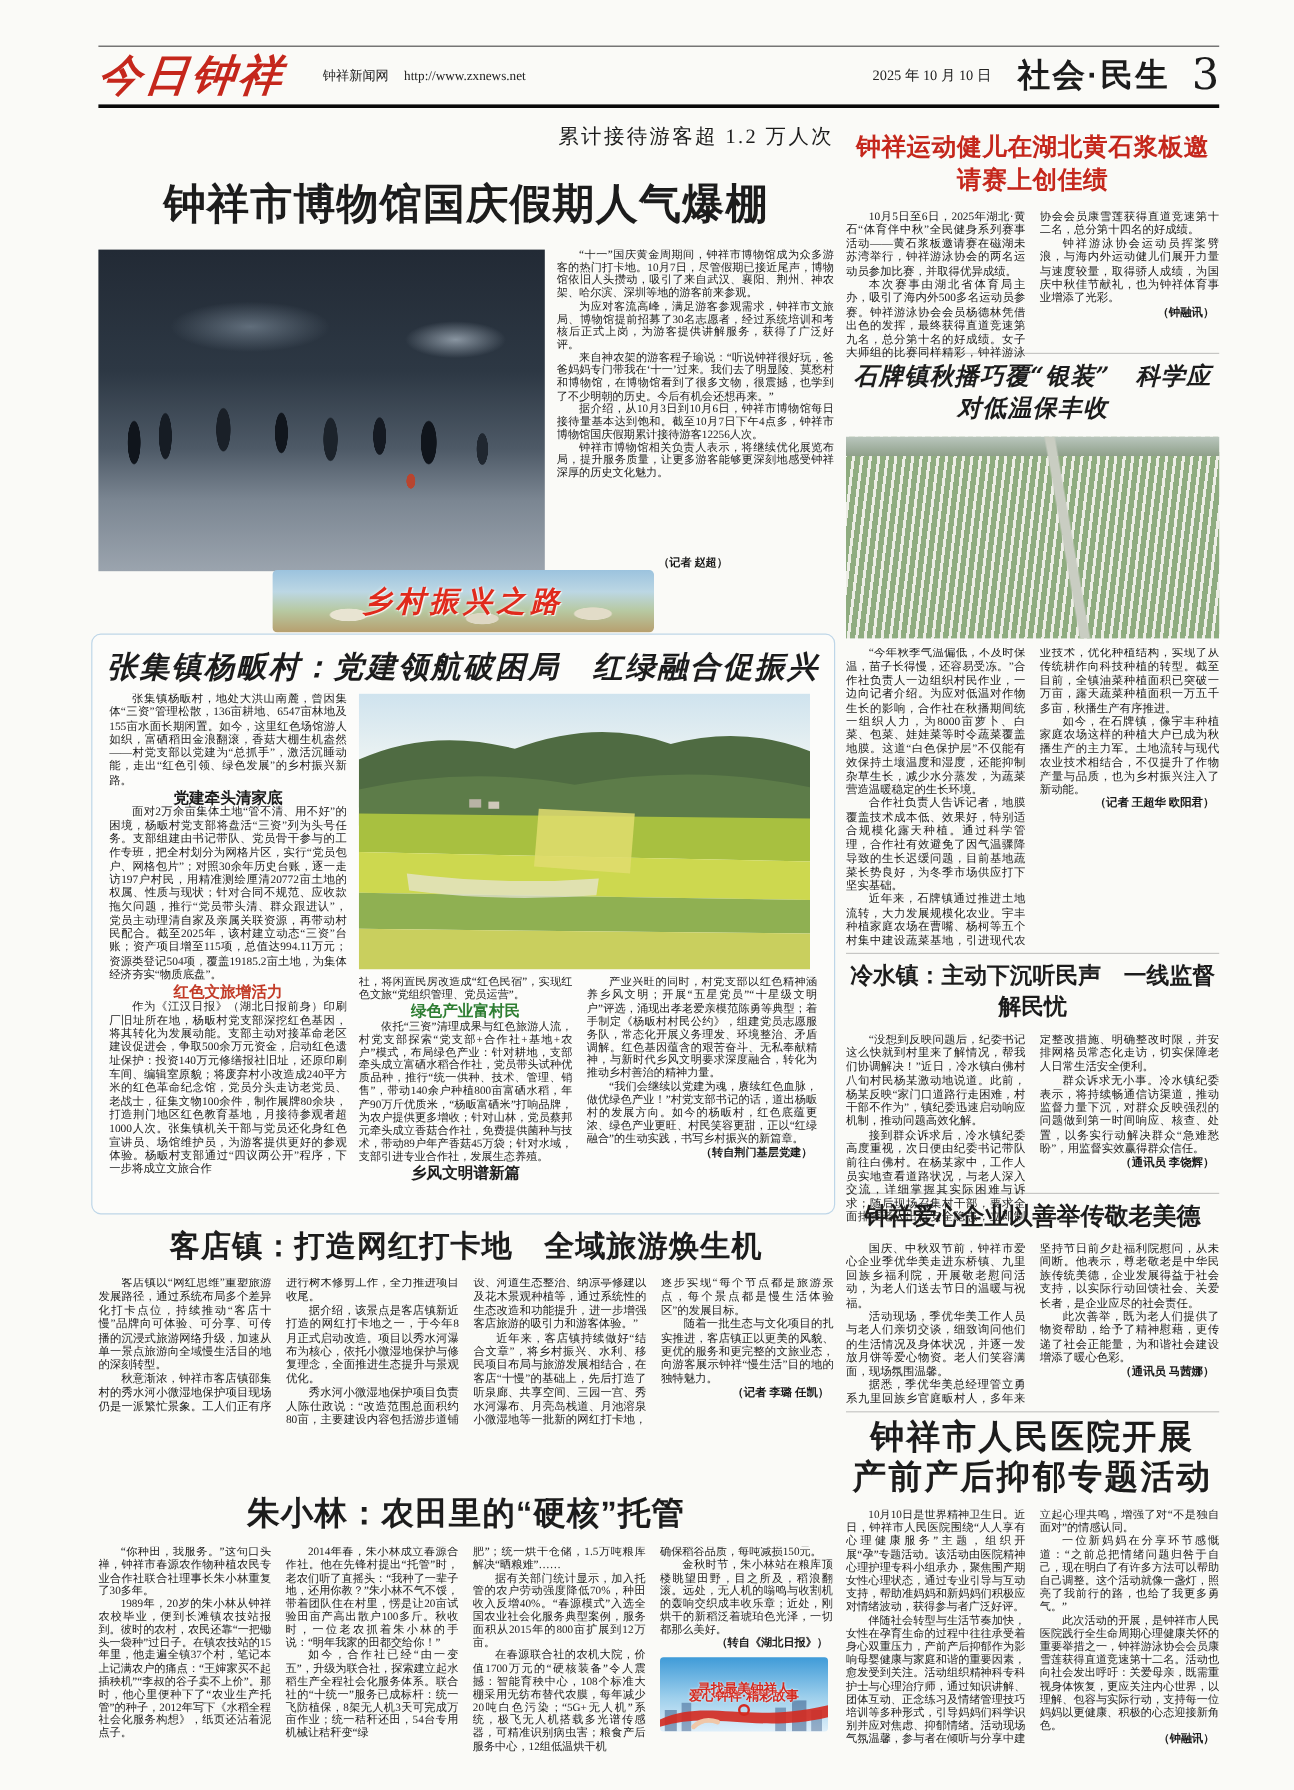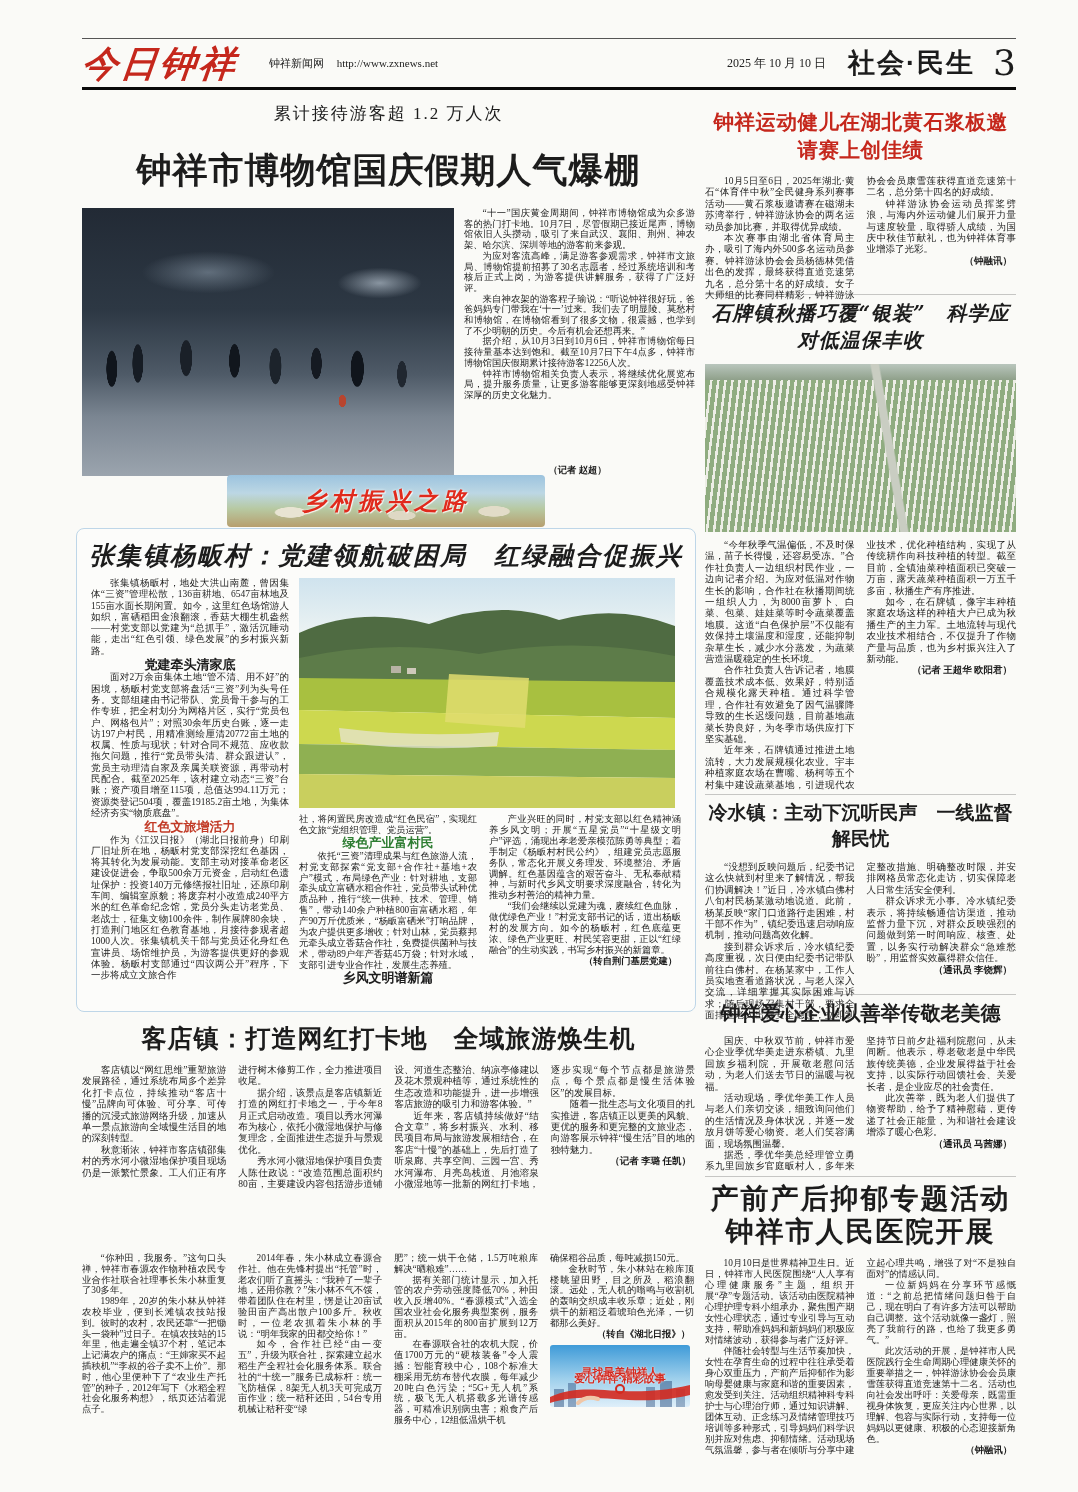--- a/index.html
+++ b/index.html
@@ -28,21 +28,21 @@
   .cols{column-gap:12px;column-fill:auto;overflow:hidden;}
   .c2{column-count:2;}
   .c4{column-count:4;}
   .subhead{margin:2px 0;text-align:center;font-weight:bold;font-size:13px;
     font-family:"Liberation Sans",sans-serif;}
   .sh-red{color:#c23a26;}
   .sh-green{color:#2e7d32;}
 
   
   .museum{position:absolute;left:82px;top:102px;width:613px;}
-  .kicker{text-align:center;font-size:17px;letter-spacing:2px;}
+  .kicker{text-align:right;font-size:17px;letter-spacing:2px;}
   .museum-title{text-align:center;font-family:"Liberation Sans",sans-serif;font-weight:bold;
     font-size:35px;letter-spacing:1px;margin-top:22px;}
   .museum-row{display:flex;margin-top:14px;}
   .photo-museum{width:372px;height:268px;flex:none;
     background:
       radial-gradient(ellipse 60px 22px at 80% 28%, rgba(215,228,240,.55), transparent 70%),
       radial-gradient(ellipse 95px 30px at 34% 24%, rgba(180,198,214,.4), transparent 70%),
       radial-gradient(ellipse 9px 30px at 8% 60%, #10151c 58%, transparent 62%),
       radial-gradient(ellipse 9px 32px at 15% 58%, #161c24 58%, transparent 62%),
       radial-gradient(ellipse 10px 30px at 28% 56%, #1a2028 58%, transparent 62%),
@@ -226,20 +226,21 @@
       <p class="bp" data-name="paragraph">秋意渐浓，钟祥市客店镇邵集村的秀水河小微湿地保护项目现场仍是一派繁忙景象。工人们正有序进行树木修剪工作，全力推进项目收尾。</p>
       <p class="bp" data-name="paragraph">据介绍，该景点是客店镇新近打造的网红打卡地之一，于今年8月正式启动改造。项目以秀水河瀑布为核心，依托小微湿地保护与修复理念，全面推进生态提升与景观优化。</p>
       <p class="bp" data-name="paragraph">秀水河小微湿地保护项目负责人陈仕政说：“改造范围总面积约80亩，主要建设内容包括游步道铺设、河道生态整治、纳凉亭修建以及花木景观种植等，通过系统性的生态改造和功能提升，进一步增强客店旅游的吸引力和游客体验。”</p>
       <p class="bp" data-name="paragraph">近年来，客店镇持续做好“结合文章”，将乡村振兴、水利、移民项目布局与旅游发展相结合，在客店“十慢”的基础上，先后打造了听泉廊、共享空间、三园一宫、秀水河瀑布、月亮岛栈道、月池溶泉小微湿地等一批新的网红打卡地，逐步实现“每个节点都是旅游景点，每个景点都是慢生活体验区”的发展目标。</p>
       <p class="bp" data-name="paragraph">随着一批生态与文化项目的扎实推进，客店镇正以更美的风貌、更优的服务和更完整的文旅业态，向游客展示钟祥“慢生活”目的地的独特魅力。</p>
       <div class="byline" data-name="kedian-byline">（记者 李璐 任凯）</div>
     </div>
   </div>
 
   <div class="zxl" data-name="article-zhuxiaolin">
+    <div class="zxl-title" data-name="zhuxiaolin-headline">朱小林：农田里的“硬核”托管</div>
     <div class="zxl-row" data-name="zhuxiaolin-body">
       <div class="zxl-col" data-name="zhuxiaolin-column-1">
         <p class="bp" data-name="paragraph">“你种田，我服务。”这句口头禅，钟祥市春源农作物种植农民专业合作社联合社理事长朱小林重复了30多年。</p>
         <p class="bp" data-name="paragraph">1989年，20岁的朱小林从钟祥农校毕业，便到长滩镇农技站报到。彼时的农村，农民还靠“一把锄头一袋种”过日子。在镇农技站的15年里，他走遍全镇37个村，笔记本上记满农户的痛点：“王婶家买不起插秧机”“李叔的谷子卖不上价”。那时，他心里便种下了“农业生产托管”的种子，2012年写下《水稻全程社会化服务构想》，纸页还沾着泥点子。</p>
       </div>
       <div class="zxl-col" data-name="zhuxiaolin-column-2">
         <p class="bp" data-name="paragraph">2014年春，朱小林成立春源合作社。他在先锋村提出“托管”时，老农们听了直摇头：“我种了一辈子地，还用你教？”朱小林不气不馁，带着团队住在村里，愣是让20亩试验田亩产高出散户100多斤。秋收时，一位老农抓着朱小林的手说：“明年我家的田都交给你！”</p>
         <p class="bp" data-name="paragraph">如今，合作社已经“由一变五”，升级为联合社，探索建立起水稻生产全程社会化服务体系。联合社的“十统一”服务已成标杆：统一飞防植保，8架无人机3天可完成万亩作业；统一秸秆还田，54台专用机械让秸秆变“绿</p>
       </div>
       <div class="zxl-col" data-name="zhuxiaolin-column-3">
@@ -312,22 +313,22 @@
       <p class="bp" data-name="paragraph">国庆、中秋双节前，钟祥市爱心企业季优华美走进东桥镇、九里回族乡福利院，开展敬老慰问活动，为老人们送去节日的温暖与祝福。</p>
       <p class="bp" data-name="paragraph">活动现场，季优华美工作人员与老人们亲切交谈，细致询问他们的生活情况及身体状况，并逐一发放月饼等爱心物资。老人们笑容满面，现场氛围温馨。</p>
       <p class="bp" data-name="paragraph">据悉，季优华美总经理管立勇系九里回族乡官庭畈村人，多年来坚持节日前夕赴福利院慰问，从未间断。他表示，尊老敬老是中华民族传统美德，企业发展得益于社会支持，以实际行动回馈社会、关爱长者，是企业应尽的社会责任。</p>
       <p class="bp" data-name="paragraph">此次善举，既为老人们提供了物资帮助，给予了精神慰藉，更传递了社会正能量，为和谐社会建设增添了暖心色彩。</p>
       <div class="byline" data-name="aixin-byline">（通讯员 马茜娜）</div>
     </div>
   </div>
 
   <div class="hospital" data-name="article-hospital">
     <div class="hos-title" data-name="hospital-headline">
+      <div data-name="hospital-headline-line1">钟祥市人民医院开展</div>
       <div data-name="hospital-headline-line2">产前产后抑郁专题活动</div>
-      <div data-name="hospital-headline-line1">钟祥市人民医院开展</div>
     </div>
     <div class="hos-cols cols c2" data-name="hospital-body">
       <p class="bp" data-name="paragraph">10月10日是世界精神卫生日。近日，钟祥市人民医院围绕“人人享有心理健康服务”主题，组织开展“孕”专题活动。该活动由医院精神心理护理专科小组承办，聚焦围产期女性心理状态，通过专业引导与互动支持，帮助准妈妈和新妈妈们积极应对情绪波动，获得参与者广泛好评。</p>
       <p class="bp" data-name="paragraph">伴随社会转型与生活节奏加快，女性在孕育生命的过程中往往承受着身心双重压力，产前产后抑郁作为影响母婴健康与家庭和谐的重要因素，愈发受到关注。活动组织精神科专科护士与心理治疗师，通过知识讲解、团体互动、正念练习及情绪管理技巧培训等多种形式，引导妈妈们科学识别并应对焦虑、抑郁情绪。活动现场气氛温馨，参与者在倾听与分享中建立起心理共鸣，增强了对“不是独自面对”的情感认同。</p>
       <p class="bp" data-name="paragraph">一位新妈妈在分享环节感慨道：“之前总把情绪问题归咎于自己，现在明白了有许多方法可以帮助自己调整。这个活动就像一盏灯，照亮了我前行的路，也给了我更多勇气。”</p>
       <p class="bp" data-name="paragraph">此次活动的开展，是钟祥市人民医院践行全生命周期心理健康关怀的重要举措之一，钟祥游泳协会会员康雪莲获得直道竞速第十二名。活动也向社会发出呼吁：关爱母亲，既需重视身体恢复，更应关注内心世界，以理解、包容与实际行动，支持每一位妈妈以更健康、积极的心态迎接新角色。</p>
       <div class="byline" data-name="hospital-byline">（钟融讯）</div>
     </div>
   </div>
 

